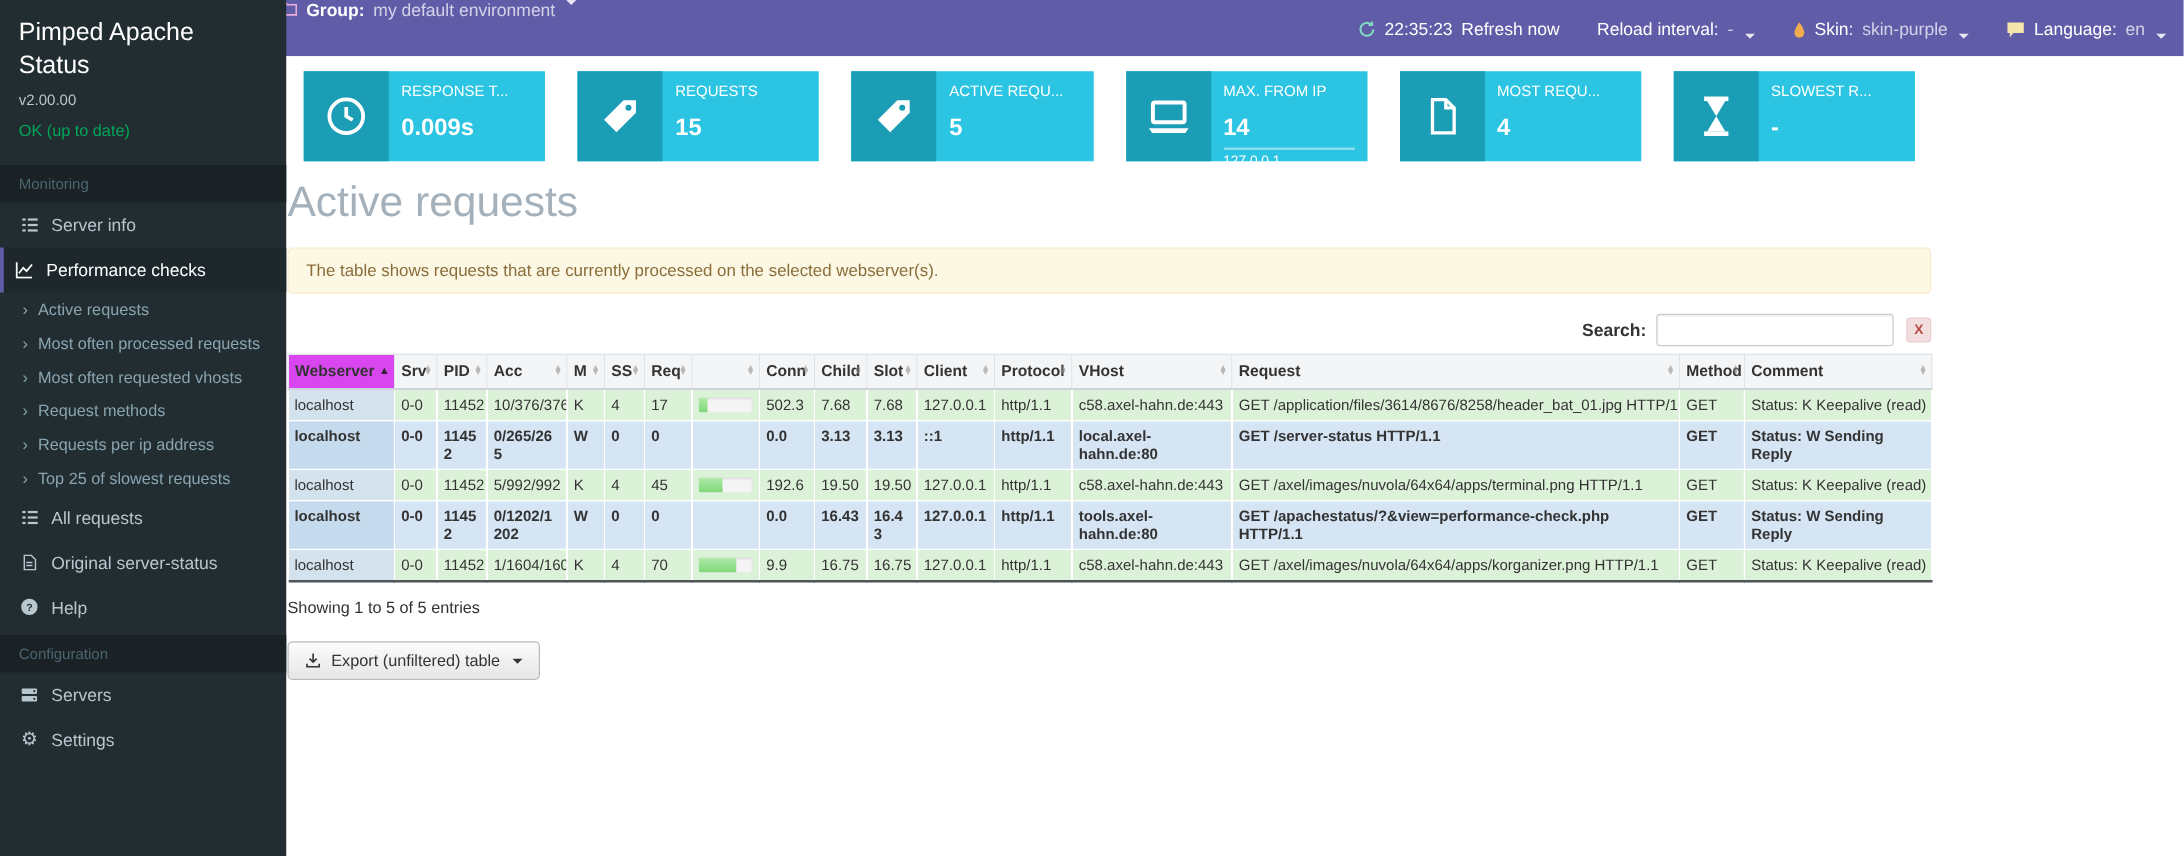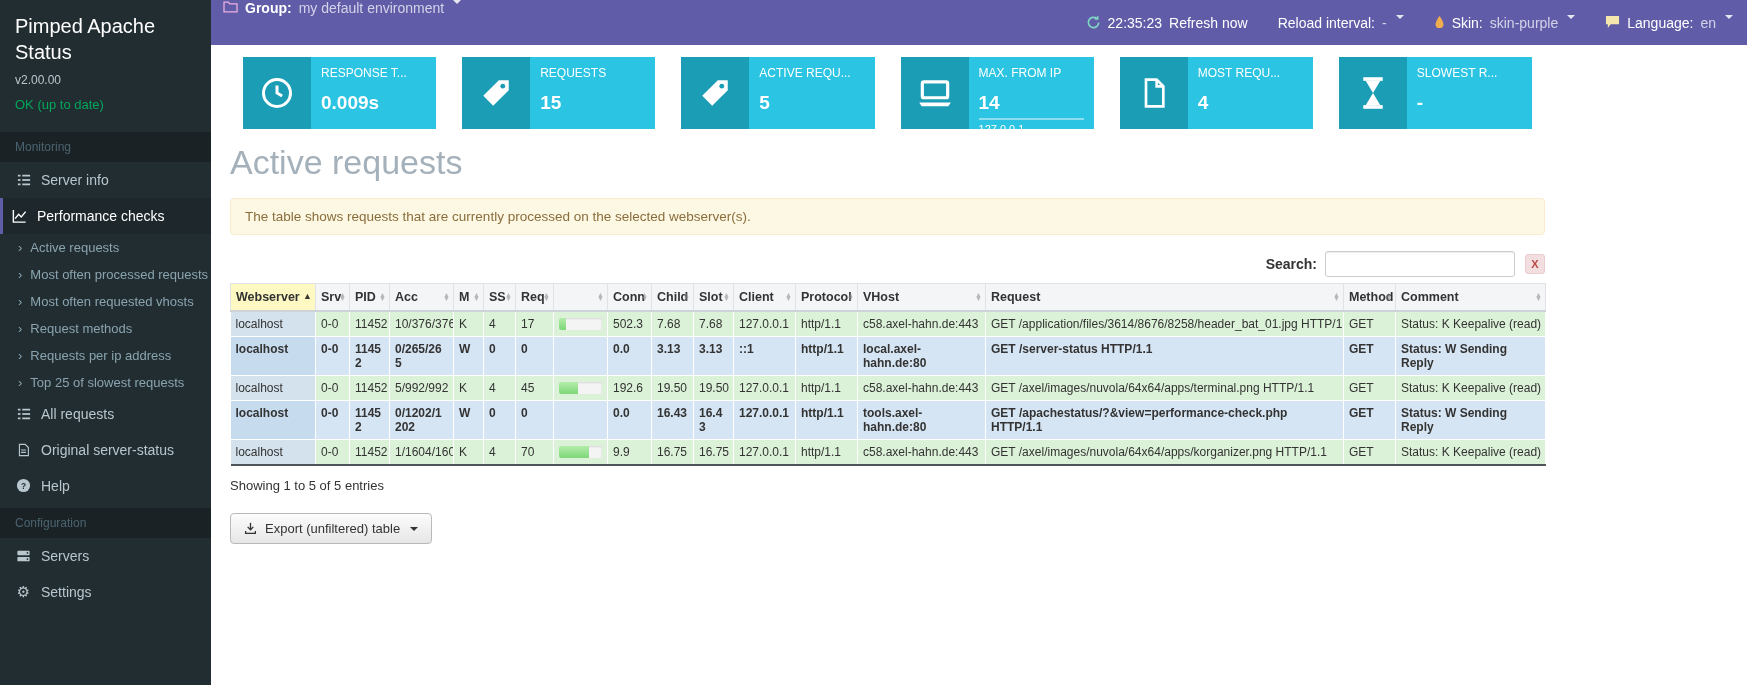--- a/index.html
+++ b/index.html
@@ -1,38 +1,38 @@
 <!DOCTYPE html>
 <html><head>
 <meta charset="utf-8">
 <style>
   *{box-sizing:border-box;margin:0;padding:0}
   html,body{width:1747px;height:685px;overflow:hidden}
   body{position:relative;font-family:"Liberation Sans","DejaVu Sans",sans-serif;background:#fff;color:#333}
 
   
-  .sidebar{position:absolute;left:0;top:0;width:211px;height:685px;background:#222d32;z-index:10}
+  .sidebar{position:absolute;left:0;top:0;width:229px;height:685px;background:#222d32;z-index:10}
   .logo{padding:13px 15px 16px}
   .app-title{color:#fff;font-size:20px;line-height:1.32;font-weight:400}
   .app-version{color:#b8c7ce;font-size:12px;margin-top:7px}
   .app-status{color:#00a65a;font-size:13px;margin-top:10px}
   .menu-header{background:#1a2226;color:#4b646f;font-size:12px;padding:8px 15px;margin-top:4px}
   .menu-item{display:flex;align-items:center;gap:9px;padding:10px 15px;color:#b8c7ce;font-size:14px;cursor:pointer}
   .menu-item.active{background:#1e282c;color:#fff;border-left:3px solid #605ca8;padding-left:8px}
   .micon{width:17px;flex:0 0 17px;display:inline-flex;justify-content:center;align-items:center}
   .menu-sub{display:flex;align-items:center;gap:8px;padding:6px 15px 6px 18px;color:#8aa4af;font-size:13px;cursor:pointer;white-space:nowrap;overflow:hidden}
   .menu-sub .chev{font-size:13px;line-height:1}
   .gear-glyph{font-size:15px;line-height:1}
 
   
   .topbar{position:absolute;left:207px;right:0;top:0;height:45px;background:#605ca8;display:flex;align-items:center;justify-content:space-between;color:#fff}
   .tb-group{display:flex;align-items:flex-start;gap:7px;padding:0 16px;height:45px;font-size:14px;cursor:pointer}
   .muted{color:rgba(255,255,255,.72)}
   .tb-right{display:flex;align-items:center;gap:30px;padding-right:14px;font-size:14px}
-  .tb-chip{display:flex;align-items:flex-start;gap:7px;cursor:pointer;white-space:nowrap}
+  .tb-chip{display:flex;align-items:flex-end;gap:7px;cursor:pointer;white-space:nowrap}
   .caret{width:0;height:0;border-left:4px solid transparent;border-right:4px solid transparent;border-top:4px solid rgba(255,255,255,.85);display:inline-block;margin-left:2px}
   .ticon{display:inline-flex;align-items:center}
 
   
   .content{position:absolute;left:207px;top:45px;right:0;bottom:0;background:#fff;overflow:hidden}
   .tiles{display:flex;gap:26px;margin:12px 215px 0 36px}
   .tile{flex:1;display:flex;height:72px;background:#2bc4e2;color:#fff;min-width:0}
   .tile-icon{flex:0 0 68px;background:#1a9db5;display:flex;align-items:center;justify-content:center}
   .tile-body{flex:1;min-width:0;padding:9px 10px 5px}
   .tile-label{font-size:12px;text-transform:uppercase;white-space:nowrap;overflow:hidden;text-overflow:ellipsis}
@@ -44,21 +44,21 @@
   .page-title{font-size:34px;font-weight:400;color:#a4b0ba;margin:14px 0 16px}
   .infobox{background:#fcf8e3;border:1px solid #faebcc;border-radius:4px;color:#8a6d3b;font-size:13.5px;padding:10px 14px}
   .search-row{display:flex;justify-content:flex-end;align-items:center;gap:8px;margin:16px 0 6px}
   .search-row label{font-size:14px;font-weight:bold}
   .search-input{width:190px;height:26px;border:1px solid #ccc;border-radius:3px;padding:3px 7px;font-size:13px;font-family:inherit;box-shadow:inset 0 1px 1px rgba(0,0,0,.075);outline:none}
   .clear-btn{width:20px;height:20px;margin-left:2px;background:#f2dede;border:1px solid #ebccd1;color:#b94a48;font-size:11px;font-weight:bold;border-radius:3px;cursor:pointer;line-height:1;font-family:inherit}
 
   
   .req{width:100%;border-collapse:collapse;table-layout:fixed;font-size:12px;color:#333;border-bottom:2px solid #4e555b}
   .req th{background:#f3f5f7;font-size:12.5px;font-weight:bold;text-align:left;padding:6px 5px;border:1px solid #dfe3e7;border-bottom:2px solid #cdd3d9;position:relative;cursor:pointer;white-space:nowrap;overflow:hidden}
-  .req th.sorted{background:#fef9c3}
+  .req th.sorted{background:#d946ef}
   .sorters{position:absolute;right:3px;top:50%;transform:translateY(-50%);display:flex;flex-direction:column;line-height:.62;font-size:7px;color:#888;opacity:.55}
   .sorters.active{color:#222;opacity:.9;font-size:9px}
   .req td{padding:5px 5px;vertical-align:top;overflow:hidden;border-right:1px solid rgba(255,255,255,.65);border-top:1px solid rgba(255,255,255,.9);word-wrap:break-word}
   tr.row-k{background:#dcf2d8}
   tr.row-k td{white-space:nowrap}
   tr.row-w{background:#d6e5f3;font-weight:bold}
   tr.row-k td.sorted-col{background:#d3e2ec}
   tr.row-w td.sorted-col{background:#c7dbee}
   .pbar{height:12px;width:100%;background:#f4f4f4;border-radius:2px;box-shadow:inset 0 1px 2px rgba(0,0,0,.12);overflow:hidden;margin-top:1px}
   .pbar i{display:block;height:100%;background:linear-gradient(#b2ecaa,#7ed678)}

